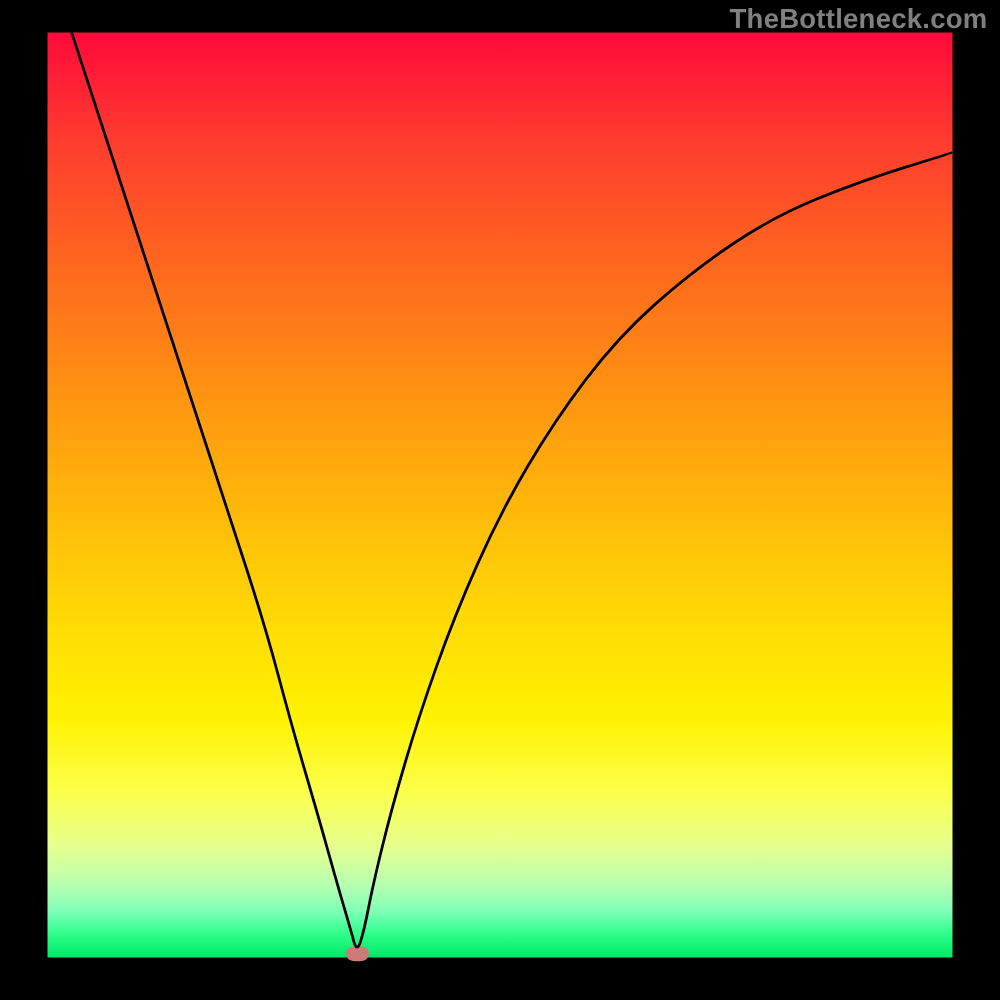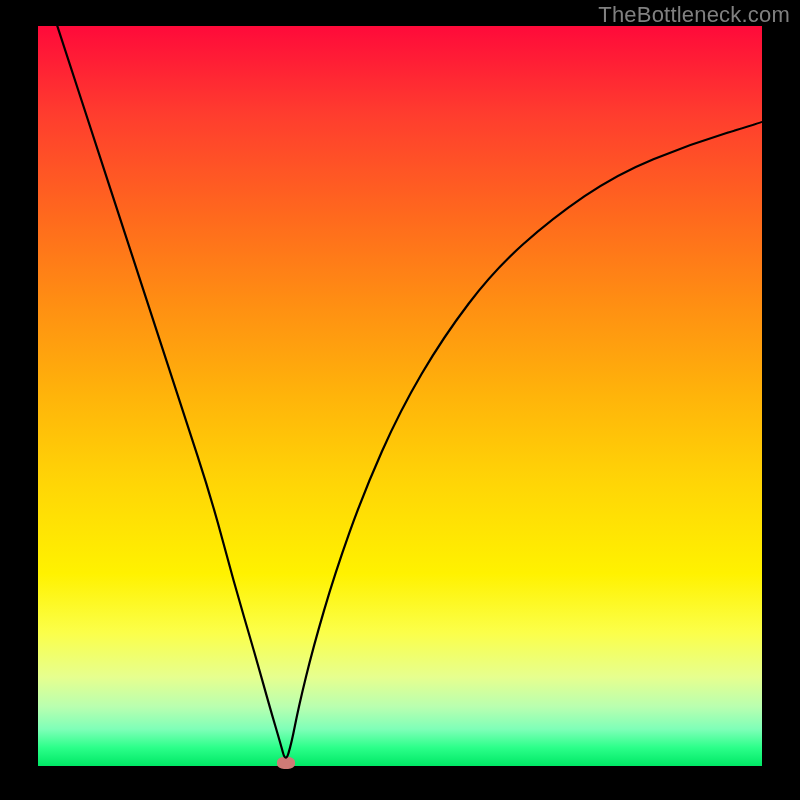--- a/index.html
+++ b/index.html
@@ -16,21 +16,21 @@
     width: 800px;
     height: 800px;
     background: #000;
   }
   .watermark {
     position: absolute;
     top: 2px;
     right: 10px;
     color: #808080;
     font-size: 22px;
-    font-weight: 400;
+    font-weight: 700;
     letter-spacing: 0.2px;
     z-index: 20;
   }
   .plot-area {
     position: absolute;
     left: 38px;
     top: 26px;
     width: 724px;
     height: 740px;
     background: linear-gradient(to bottom,

